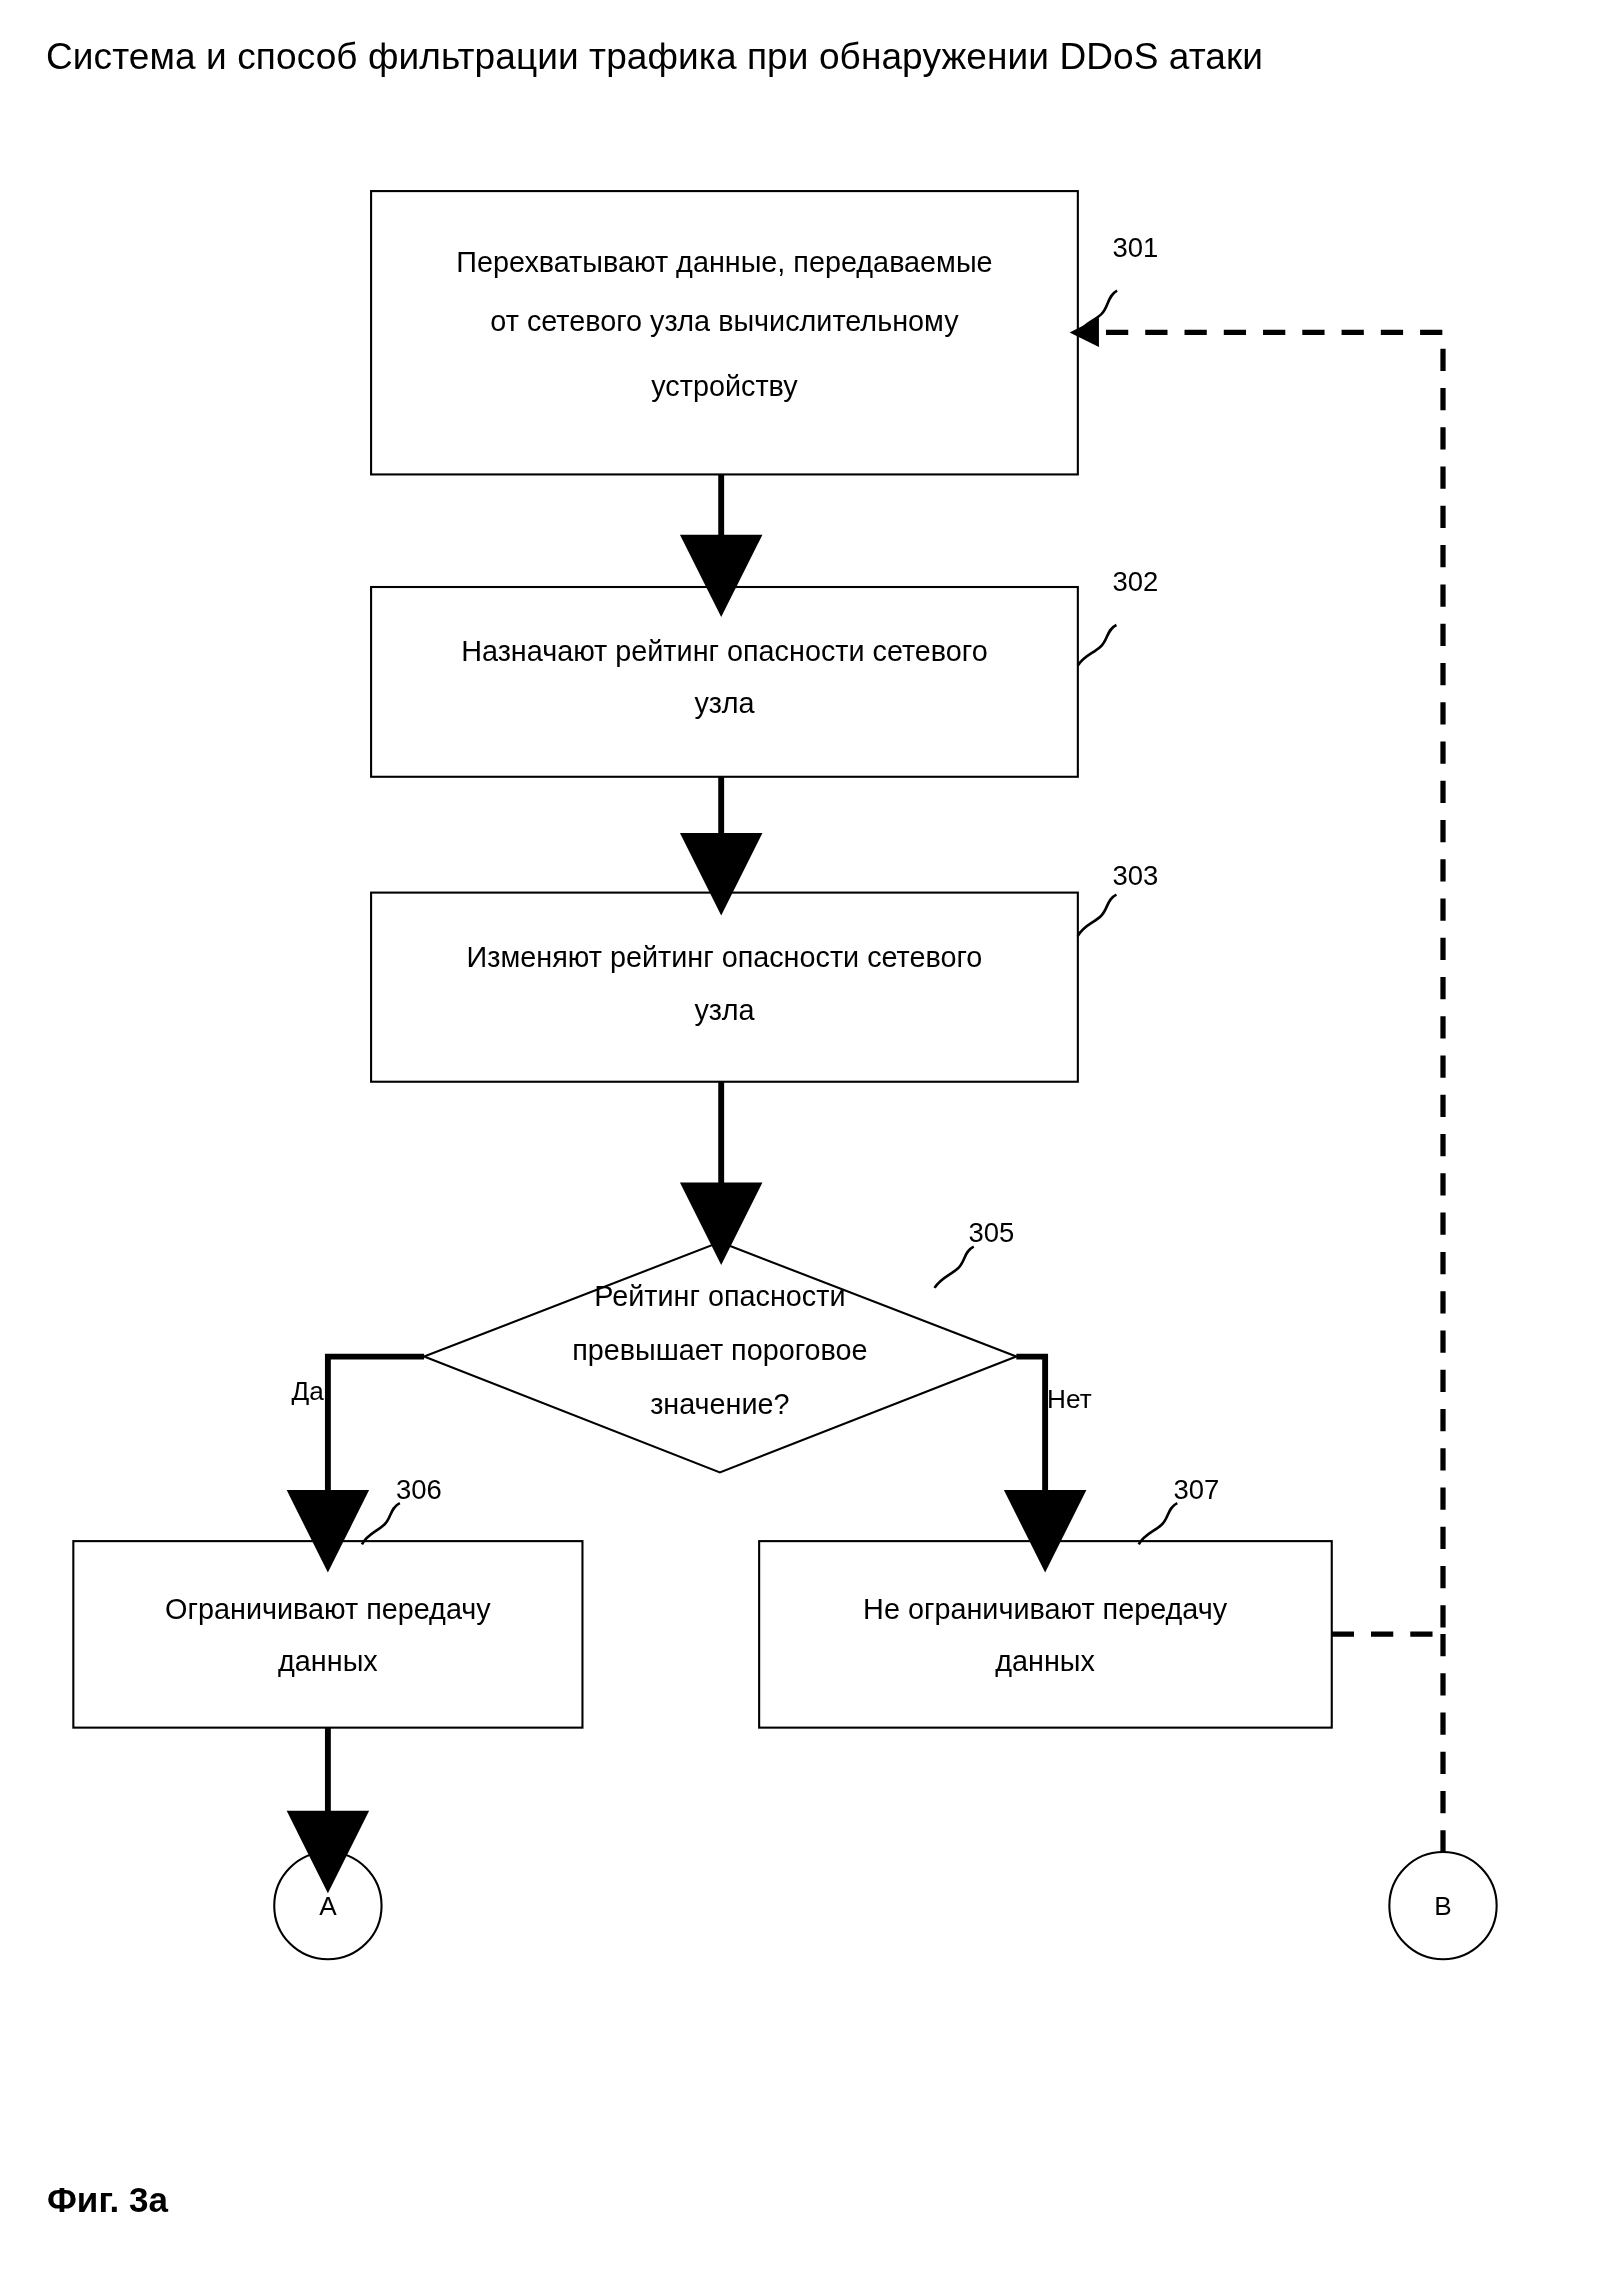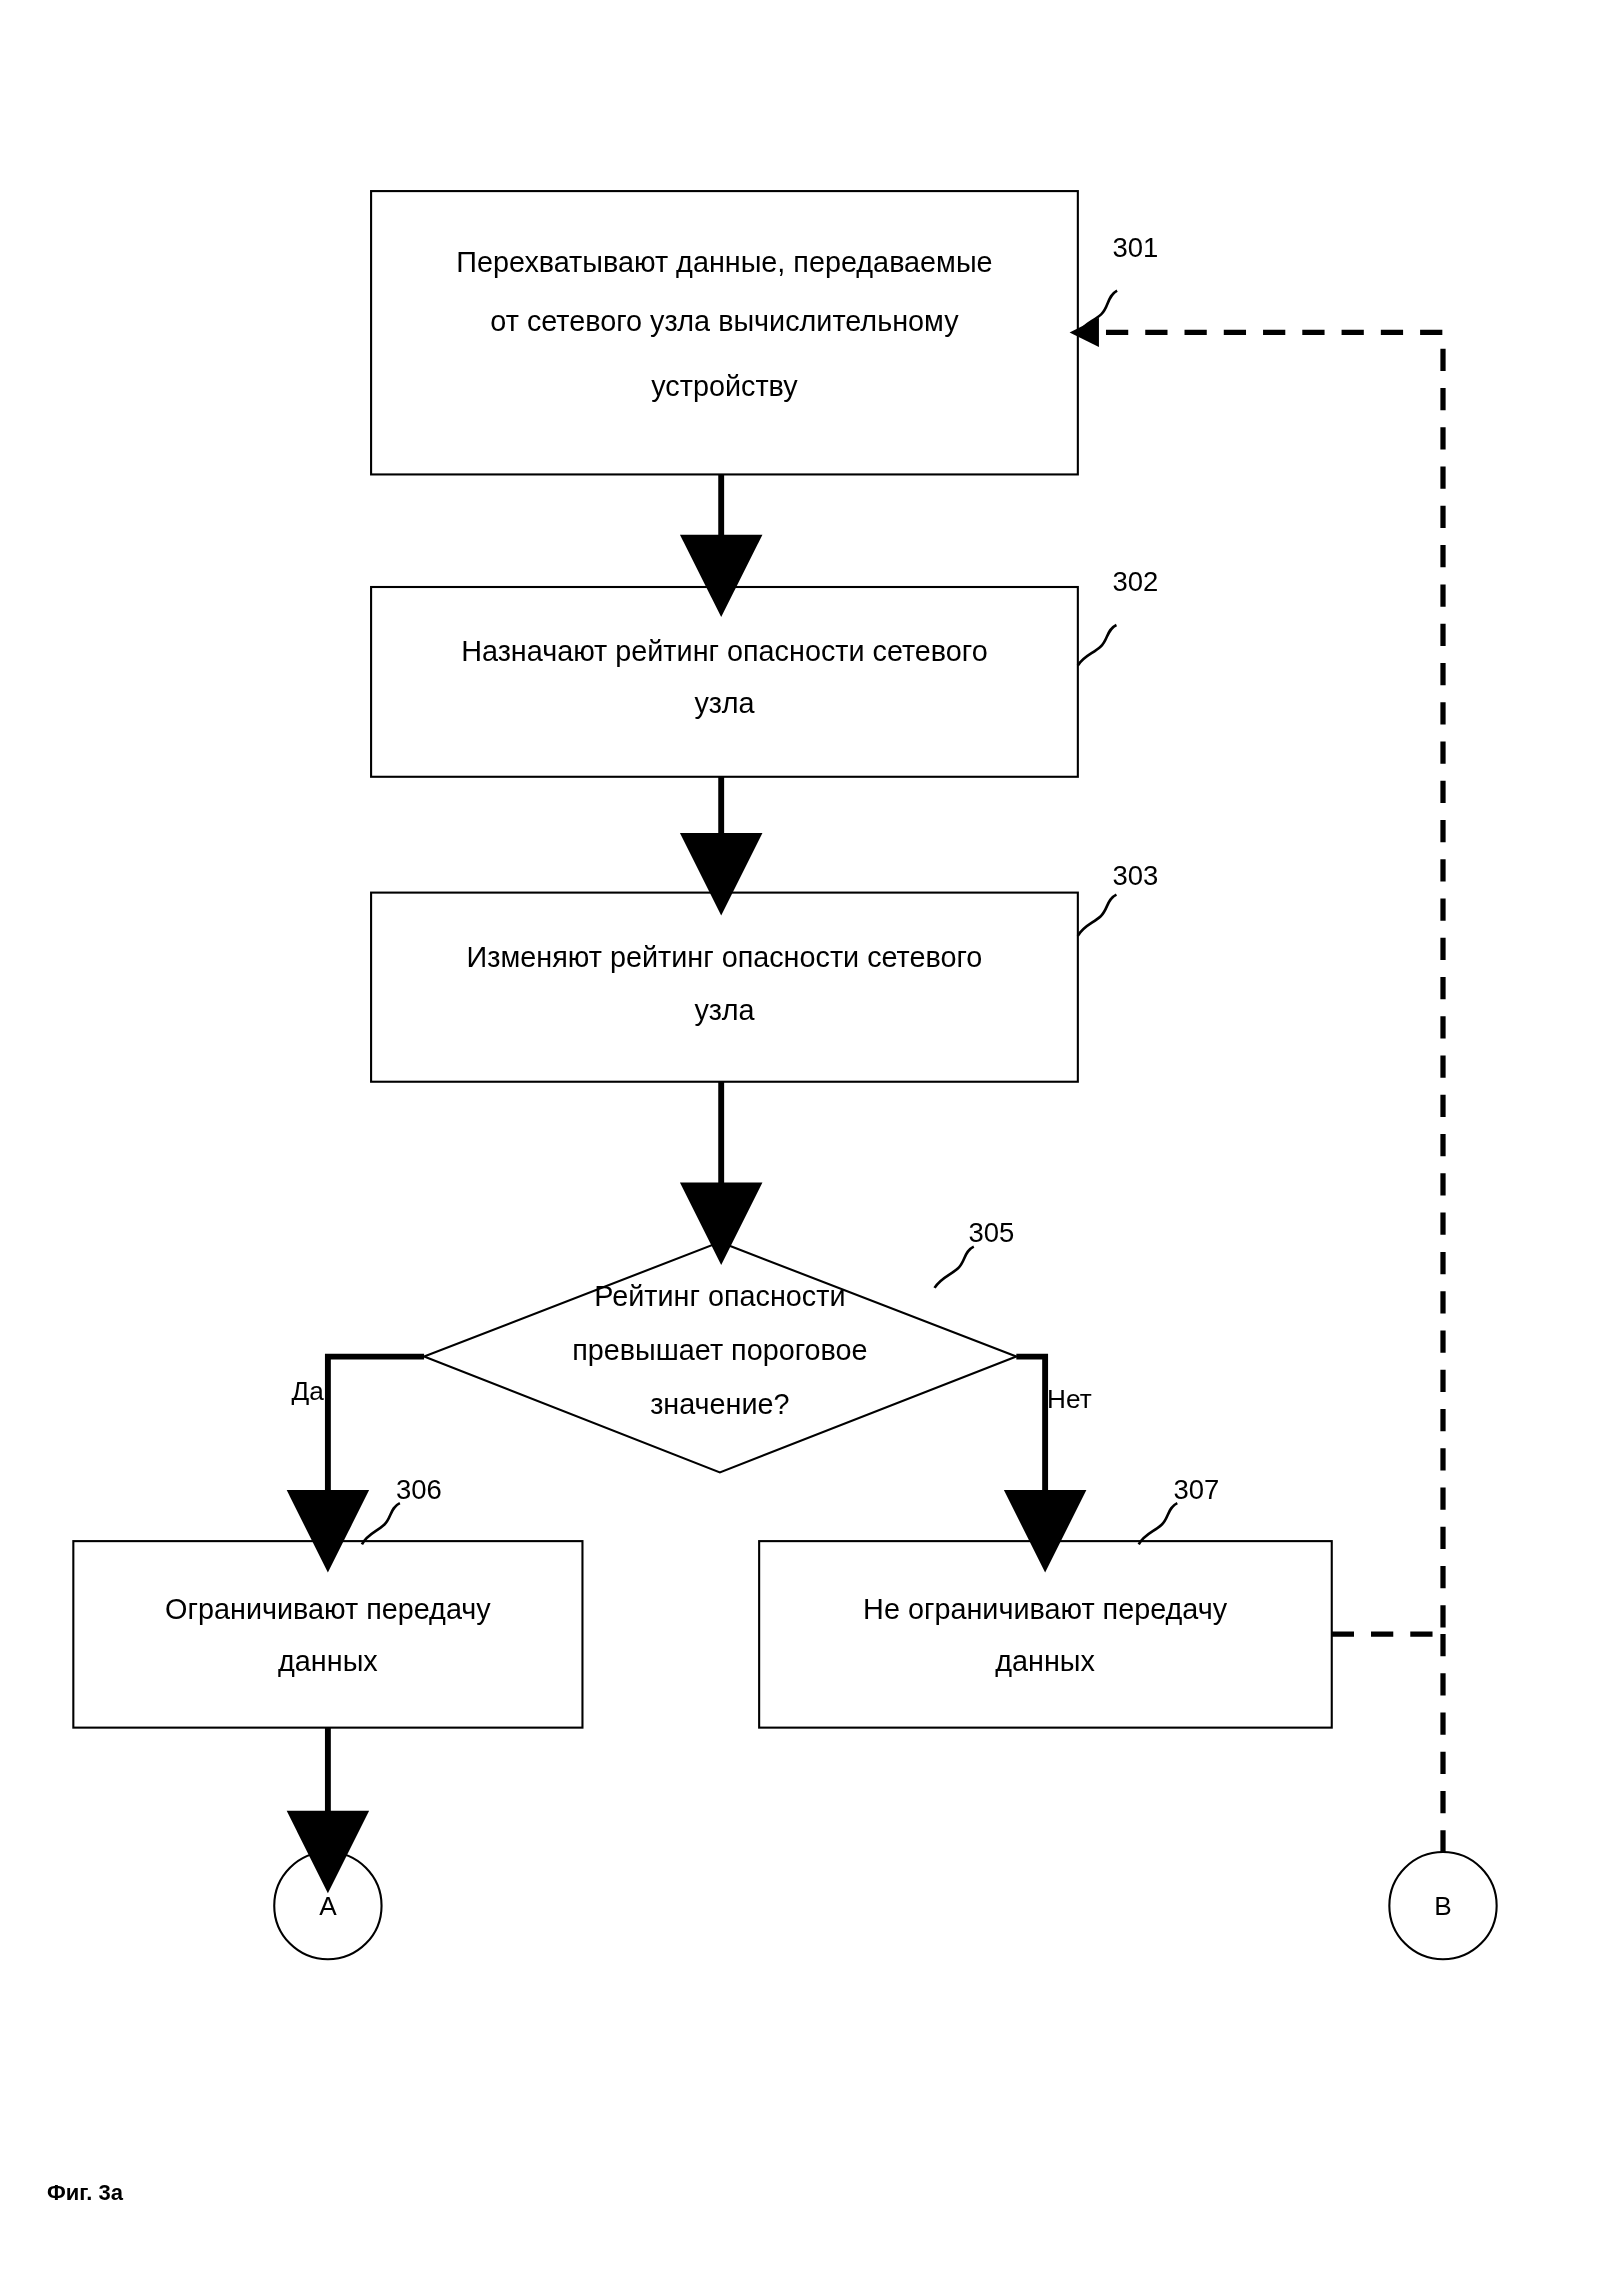--- a/index.html
+++ b/index.html
@@ -31,21 +31,21 @@
     line-height: 46px;
     font-weight: 400;
     letter-spacing: 0.1px;
     color: #000;
     white-space: nowrap;
   }
   .fig-caption {
     position: absolute;
     left: 47px;
     top: 2180px;
-    font-size: 22px;
+    font-size: 35px;
     font-weight: 700;
     color: #000;
   }
   svg#flow {
     position: absolute;
     left: 0;
     top: 0;
     width: 1623px;
     height: 2295px;
   }
@@ -61,20 +61,21 @@
   .thin  { stroke: #000; stroke-width: 3.2; fill: none; }
   .thick { stroke: #000; stroke-width: 9;  fill: none; }
   .leader{ stroke: #000; stroke-width: 4;  fill: none; }
   .dash  { stroke: #000; stroke-width: 8;  fill: none; stroke-dasharray: 34 26; }
 </style>
 </head>
 <body>
 
 <div id="page">
 
+  <div class="doc-title">Система и способ фильтрации трафика при обнаружении DDoS атаки</div>
 
   <svg id="flow" viewBox="0 0 2480 3507">
     <defs>
       <marker id="arrowThick" markerWidth="16" markerHeight="16" refX="8" refY="8" orient="auto" markerUnits="strokeWidth">
         <path d="M1,1 L15,8 L1,15 z" fill="#000"></path>
       </marker>
       <marker id="arrowDash" markerWidth="6" markerHeight="6" refX="2.6" refY="3" orient="auto" markerUnits="strokeWidth">
         <path d="M0.2,0.2 L5.8,3 L0.2,5.8 z" fill="#000"></path>
       </marker>
     </defs>

